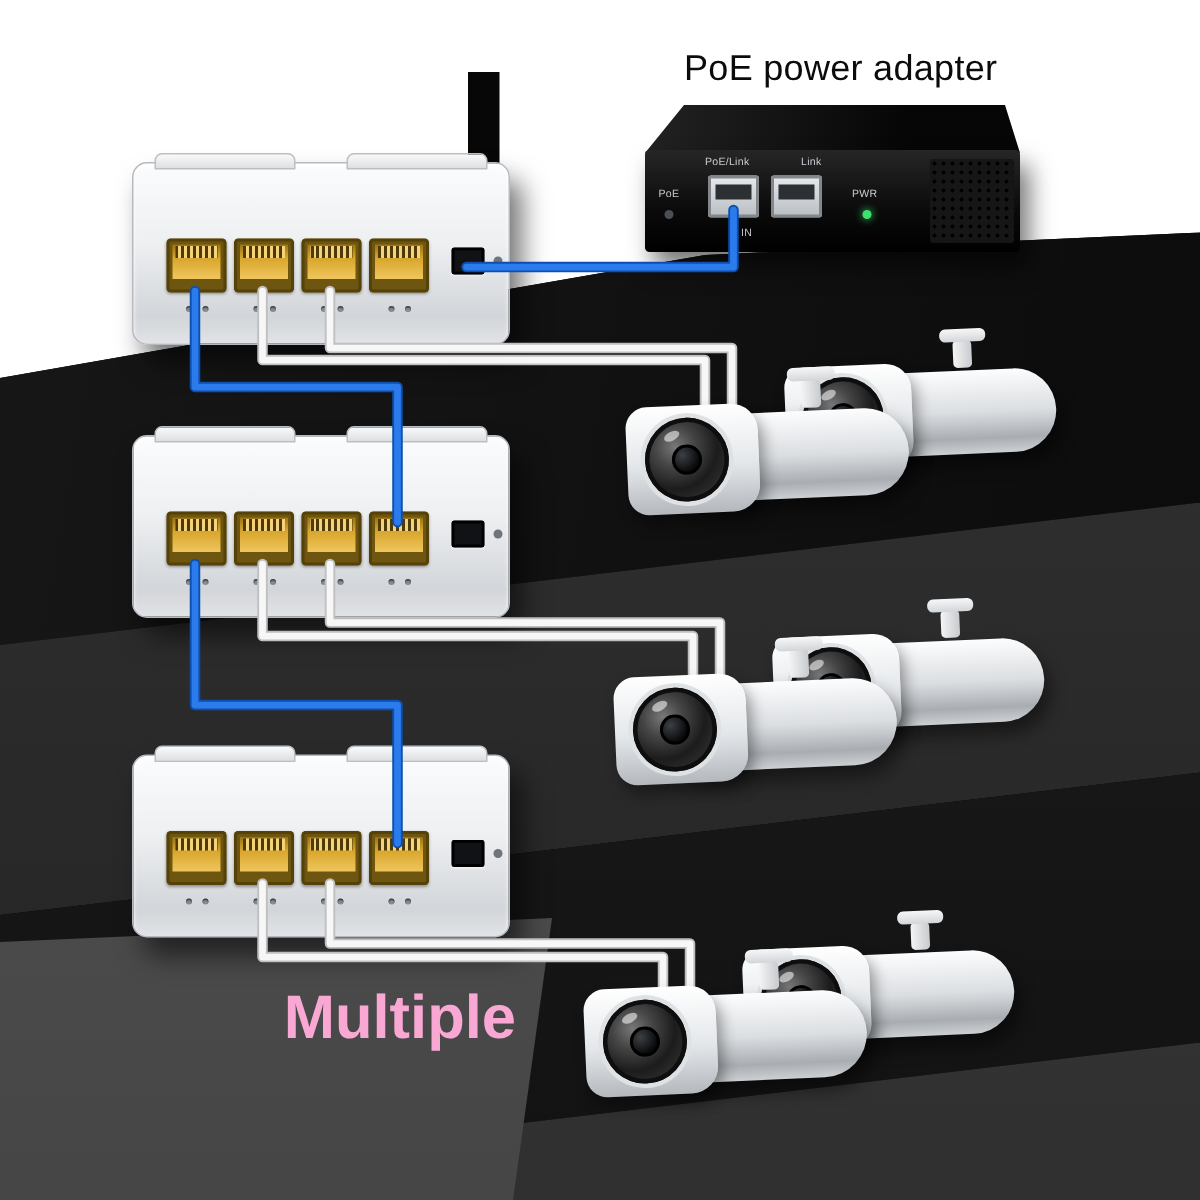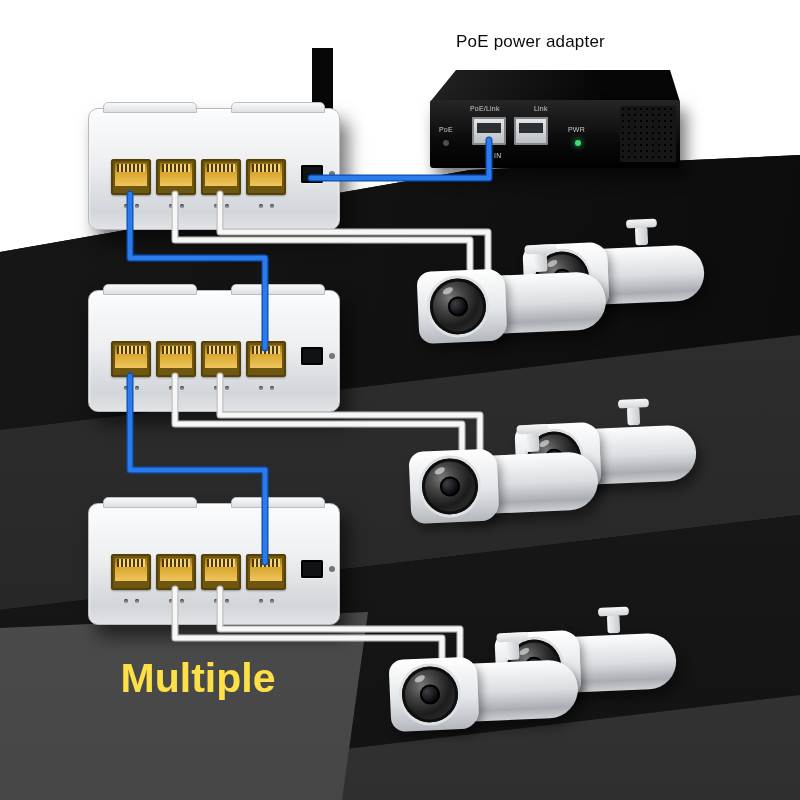--- a/index.html
+++ b/index.html
@@ -10,22 +10,22 @@
   .band{position:absolute;inset:0;}
   .band-white{background:#ffffff;clip-path:polygon(0 0,800px 0,800px 155px,470px 170px,0 252px);z-index:1;}
   .band2{background:linear-gradient(100deg,#171717,#0b0b0b);clip-path:polygon(0 252px,470px 170px,800px 155px,800px 335px,0 430px);z-index:1;}
   .band3{background:linear-gradient(180deg,#353535,#232323);clip-path:polygon(0 430px,800px 335px,800px 515px,0 610px);z-index:1;}
   .band4{background:linear-gradient(180deg,#202020,#121212);clip-path:polygon(0 610px,800px 515px,800px 695px,0 790px);z-index:1;}
   .band5{background:linear-gradient(180deg,#464646,#2f2f2f);clip-path:polygon(0 790px,800px 695px,800px 800px,0 800px);z-index:1;}
   .caption-patch{background:linear-gradient(180deg,#585858,#464646);clip-path:polygon(0 628px,368px 612px,342px 800px,0 800px);z-index:2;}
   .pillar{position:absolute;left:312px;top:48px;width:21px;height:66px;background:#070707;z-index:2;}
 
   
-  .title{position:absolute;left:456px;top:32px;font-size:17px;color:#0b0b0b;z-index:9;letter-spacing:.2px;}
-  .caption{position:absolute;left:52px;top:656px;width:292px;text-align:center;z-index:9;color:#fde047;font-weight:800;font-size:41px;line-height:1.12;}
+  .title{position:absolute;left:456px;top:32px;font-size:24px;color:#0b0b0b;z-index:9;letter-spacing:.2px;}
+  .caption{position:absolute;left:52px;top:656px;width:292px;text-align:right;z-index:9;color:#f9a8d4;font-weight:800;font-size:41px;line-height:1.12;}
 
   
   #cable-svg{position:absolute;inset:0;z-index:7;pointer-events:none;}
 
   
   .extender{position:absolute;left:88px;width:250px;height:120px;z-index:6;
     background:linear-gradient(180deg,#fbfcfd 0%,#edeff1 45%,#d2d5d9 85%,#e1e3e6 100%);
     border:1px solid #b6bac0;border-radius:10px;
     box-shadow:8px 12px 18px rgba(0,0,0,.55), inset 0 2px 3px #ffffff;}
   .ext1{top:108px}.ext2{top:290px}.ext3{top:503px}

